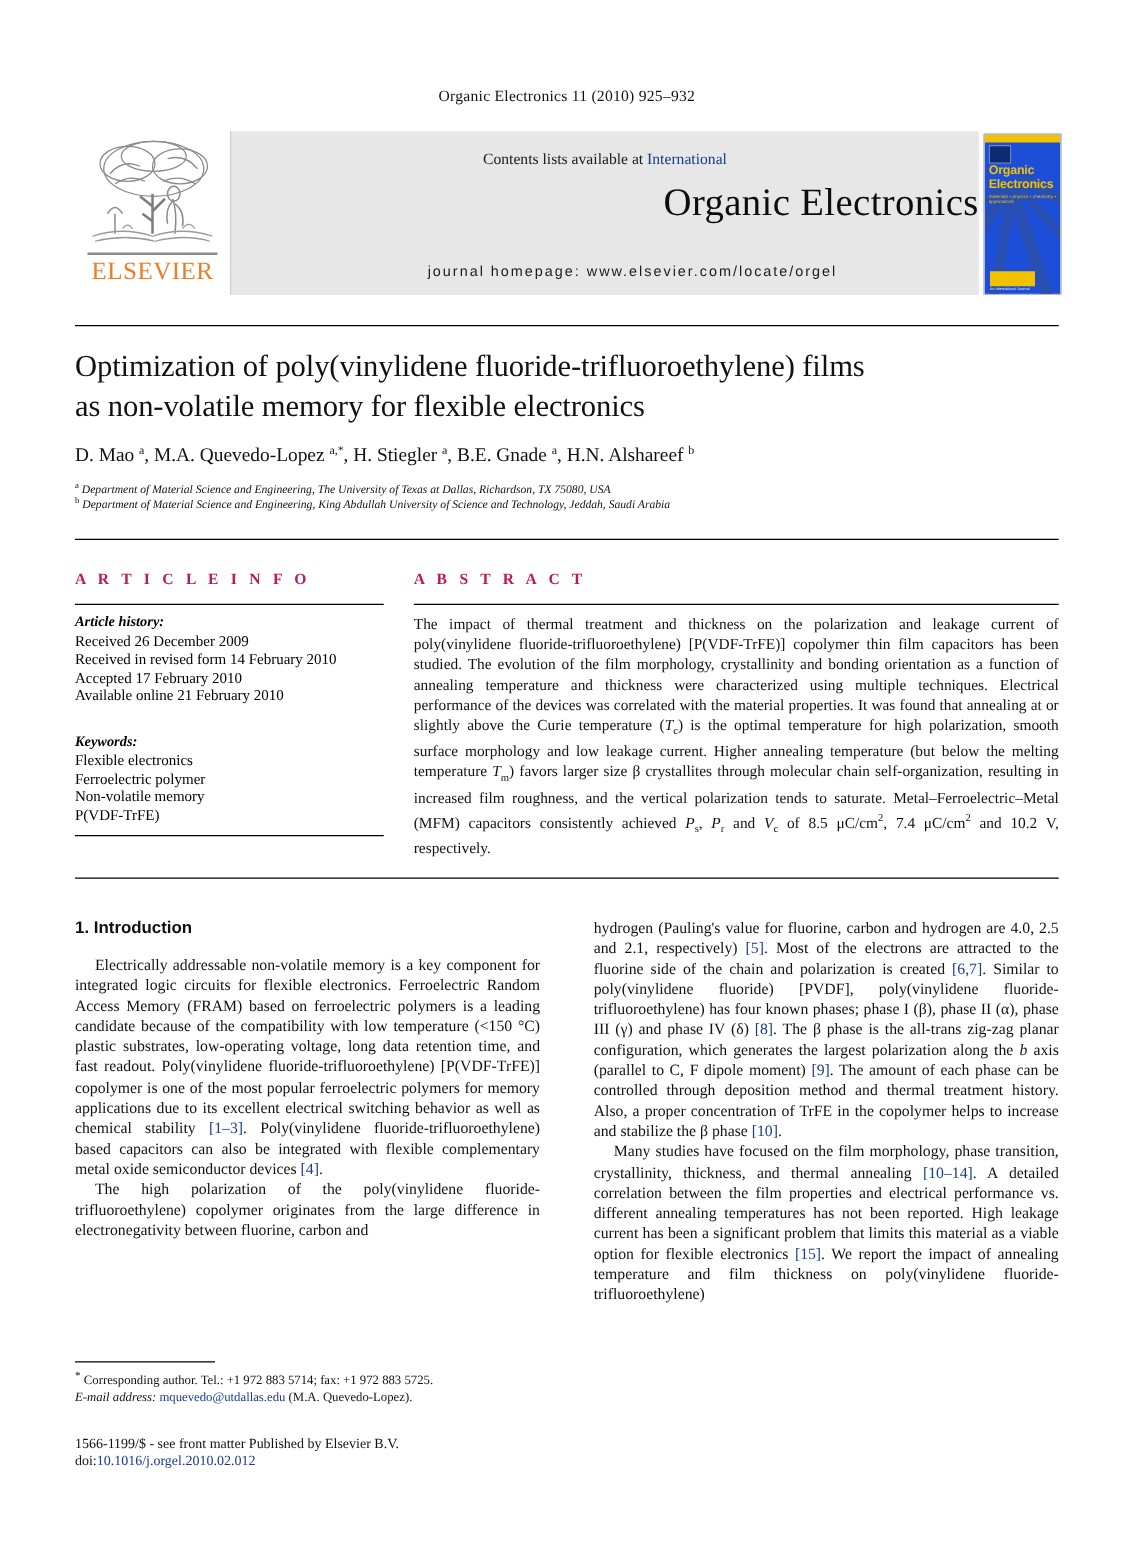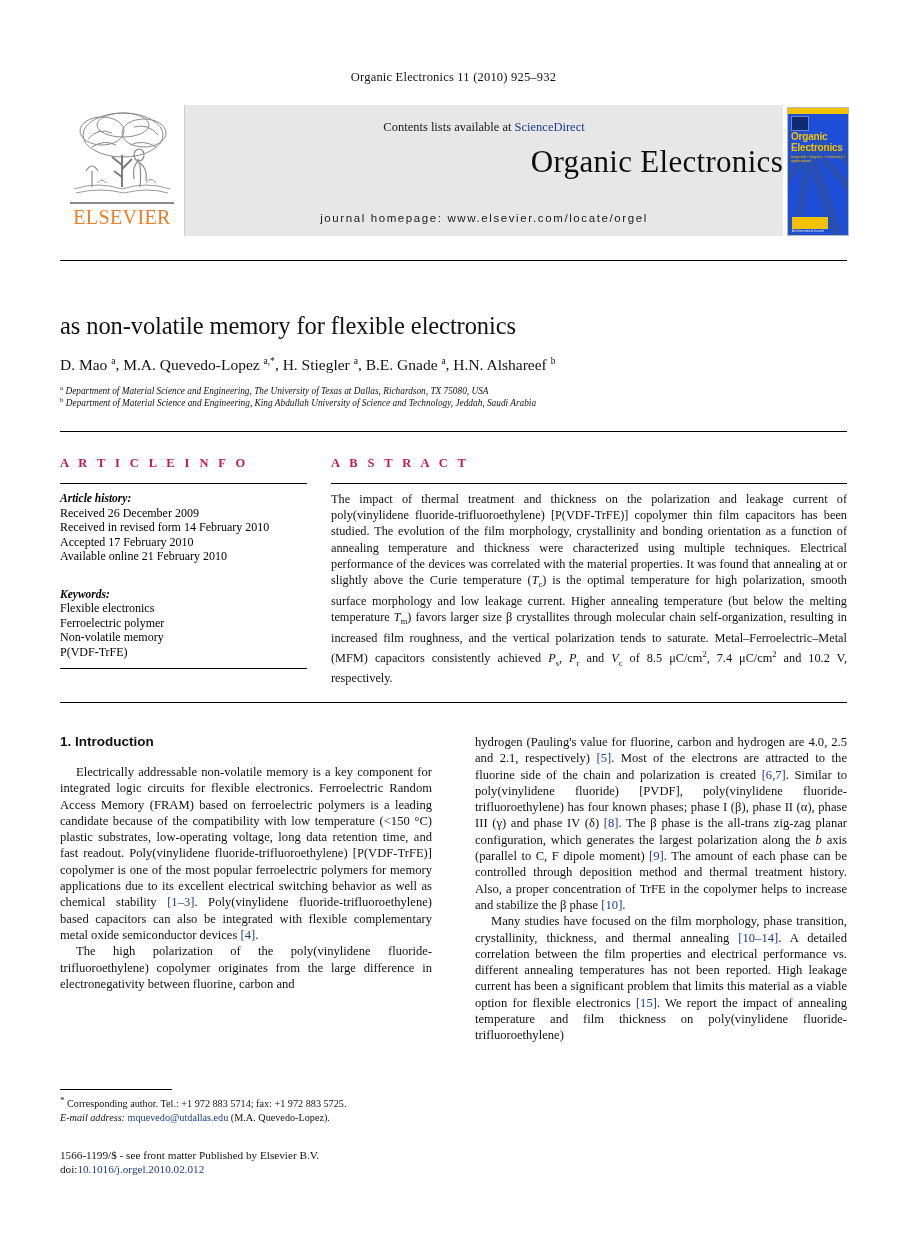--- a/index.html
+++ b/index.html
@@ -91,20 +91,21 @@
   .journal-home {
     position: absolute;
     bottom: 12px;
     left: 0;
     width: 598px;
     text-align: center;
     font-size: 11.5px;
     font-family: "Liberation Sans", sans-serif;
     letter-spacing: 1.6px;
     color: #1a1a1a;
+    padding-left: 22px;
   }
 
   
   .els-wrap {
     position: absolute;
     left: 8px;
     top: 4px;
     width: 108px;
     height: 122px;
   }
@@ -419,21 +420,21 @@
             <path d="M78 74 q5 -7 10 0"></path>
           </g>
         </svg>
         <div class="els-rule"></div>
         <div class="els-word">ELSEVIER</div>
       </div>
     </div>
 
     <div class="masthead-center">
       <div class="contents-line">
-        <span>Contents lists available at </span><span class="sd">ScienceDirect</span>
+        <span>Contents lists available at </span><span class="sd">International</span>
       </div>
       <div class="journal-title">Organic Electronics</div>
       <div class="journal-home">journal homepage: www.elsevier.com/locate/orgel</div>
     </div>
 
     <div class="masthead-cover">
       <div class="cover">
         <div class="cover-ray" style="left:30px;top:30px;width:90px;height:9px;transform:rotate(28deg);"></div>
         <div class="cover-ray" style="left:30px;top:40px;width:90px;height:7px;transform:rotate(48deg);"></div>
         <div class="cover-ray" style="left:28px;top:46px;width:90px;height:10px;transform:rotate(72deg);"></div>
@@ -449,21 +450,21 @@
         <div class="cover-sub">materials • physics • chemistry • applications</div>
         <div class="cover-foot"></div>
         <div class="cover-footline">An International Journal</div>
       </div>
     </div>
   </div>
 
   <div class="title-rule-top"></div>
 
   <div class="art-title">
-    <br>
+    <span>Optimization of poly(vinylidene fluoride-trifluoroethylene) films</span><br>
     <span>as non-volatile memory for flexible electronics</span>
   </div>
 
   <div class="authors">
     D. Mao <sup>a</sup>, M.A. Quevedo-Lopez <sup>a,*</sup>, H. Stiegler <sup>a</sup>, B.E. Gnade <sup>a</sup>, H.N. Alshareef <sup>b</sup>
   </div>
 
   <div class="affil a">
     <sup>a</sup> <span>Department of Material Science and Engineering, The University of Texas at Dallas, Richardson, TX 75080, USA</span>
   </div>

